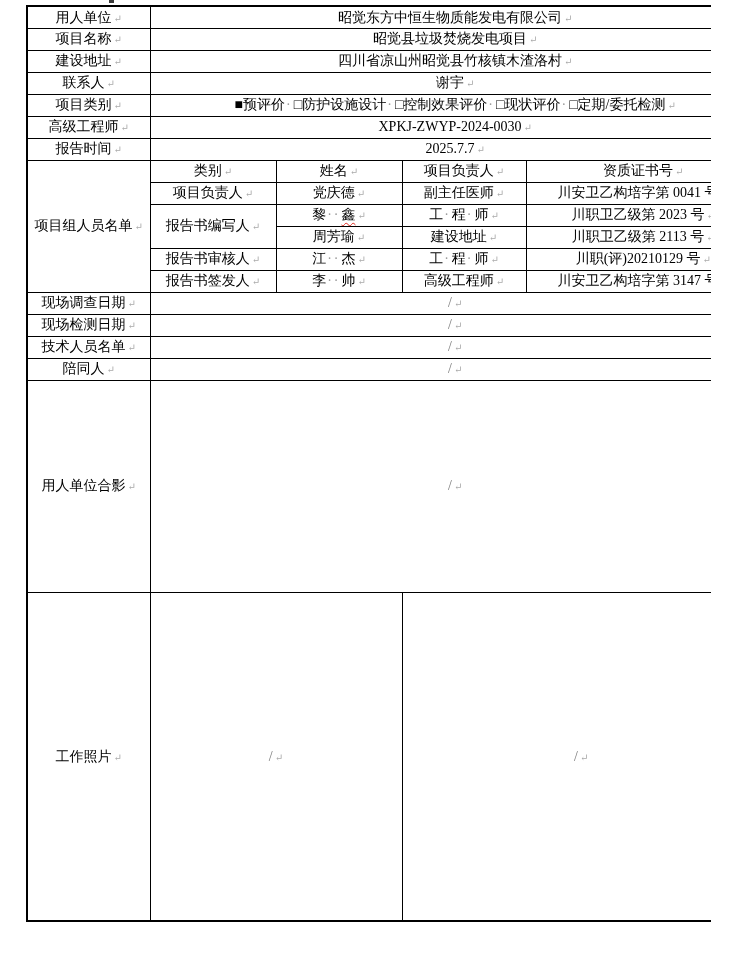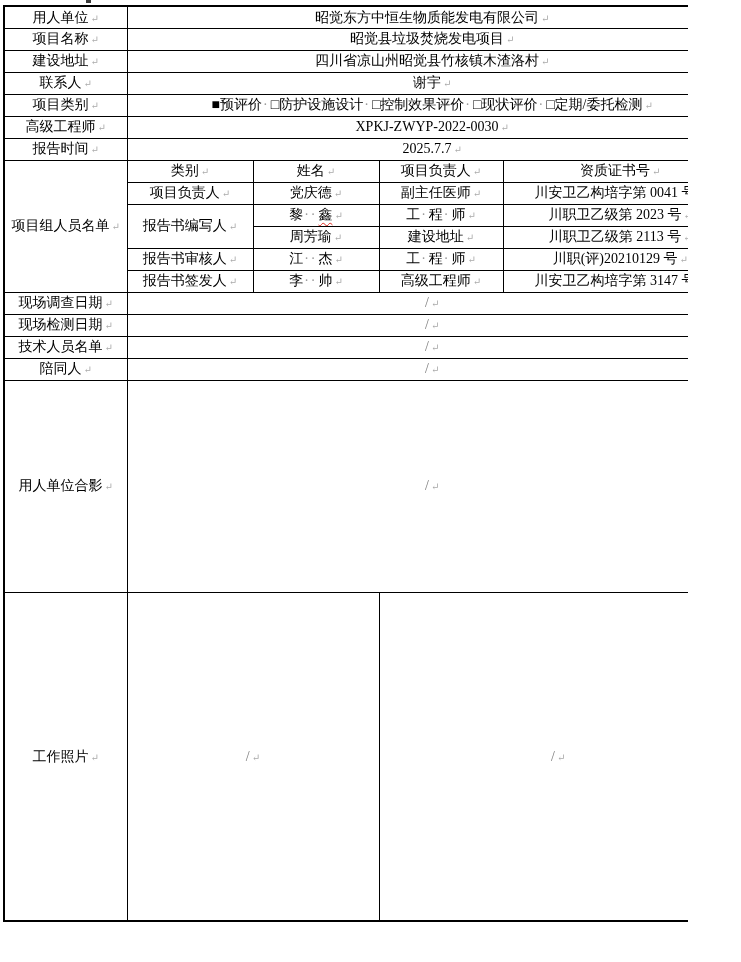--- a/index.html
+++ b/index.html
@@ -1,19 +1,19 @@
 <!DOCTYPE html>
 <html><head>
 <meta charset="utf-8">
 <style>
   html,body { margin:0; padding:0; background:#fff; }
   #canvas {
     position:relative; width:688px; height:962px; background:#ffffff;
     font-family:"Liberation Serif","DejaVu Serif",serif;
-    color:#000; overflow:hidden;
+    color:#000; overflow:hidden;margin-left:23px;
   }
   #doc-table {
     position:absolute; left:3px; top:5px; width:734px;
     border-collapse:collapse; table-layout:fixed;
     border:2px solid #000;
   }
   #doc-table td {
     border:1px solid #000;
     text-align:center; vertical-align:middle;
     padding:0 2px; font-size:14px; line-height:1.25;
@@ -75,21 +75,21 @@
     <tr class="h-sm">
       <td><span class="cell-text">联系人</span></td>
       <td colspan="4"><span class="cell-text"><span>谢宇</span></span></td>
     </tr>
     <tr class="h-sm">
       <td><span class="cell-text">项目类别</span></td>
       <td colspan="4"><span class="cell-text"><span>■</span><span class="wavy-blue">预评价</span><span class="sp">·</span><span>□防护设施设计</span><span class="sp">·</span><span>□控制效果评价</span><span class="sp">·</span><span>□现状评价</span><span class="sp">·</span><span>□定期/委托检测</span></span></td>
     </tr>
     <tr class="h-sm">
       <td><span class="cell-text">高级工程师</span></td>
-      <td colspan="4"><span class="cell-text"><span>XPKJ-ZWYP-2022-0030</span></span></td>
+      <td colspan="4"><span class="cell-text"><span>XPKJ-ZWYP-2024-0030</span></span></td>
     </tr>
     <tr class="h-sm">
       <td><span class="cell-text">报告时间</span></td>
       <td colspan="4"><span class="cell-text"><span>2025.7.7</span></span></td>
     </tr>
 
     <tr class="h-team">
       <td rowspan="6"><span class="cell-text">项目组人员名单</span></td>
       <td><span class="cell-text">类别</span></td>
       <td><span class="cell-text">姓名</span></td>

